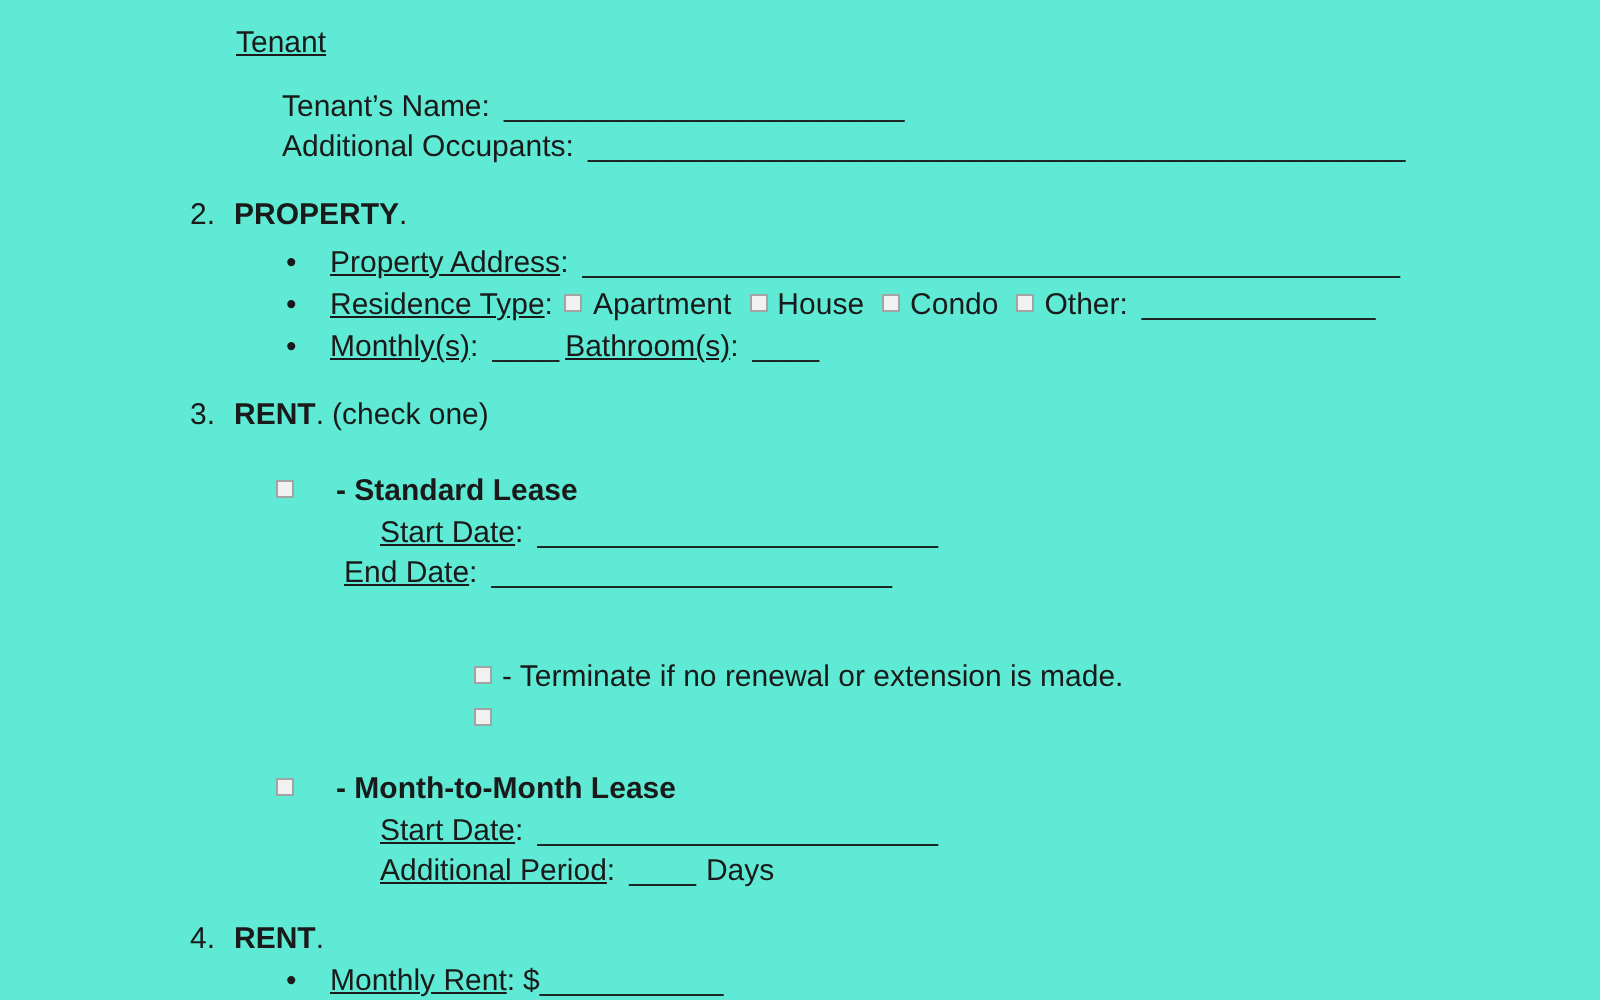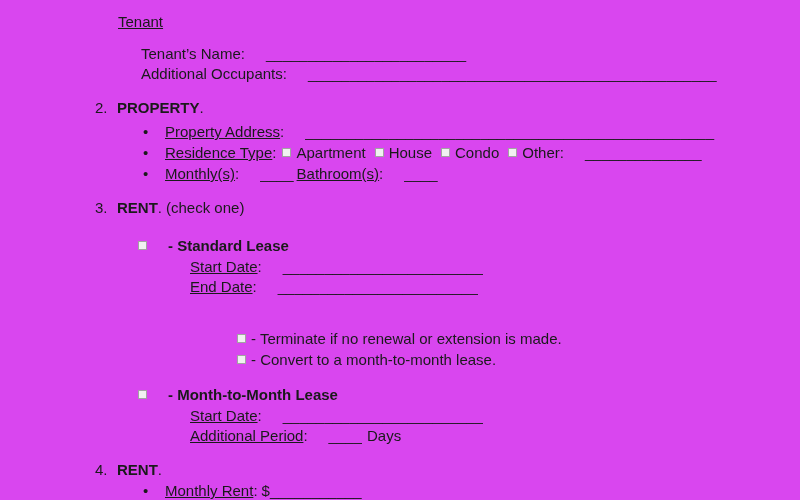--- a/index.html
+++ b/index.html
@@ -1,21 +1,21 @@
 <!DOCTYPE html>
 <html><head>
 <meta charset="utf-8">
 <style>
   html, body { margin: 0; padding: 0; }
   body { background: #ffffff; }
   .page {
     position: relative;
     width: 800px;
     height: 500px;
-    background: #d946ef;
+    background: #5eead4;
     overflow: hidden;
     font-family: "Liberation Sans", "DejaVu Sans", sans-serif;
     font-size: 15px;
     color: #1a1a1a;
   }
   .line {
     position: absolute;
     white-space: nowrap;
     line-height: 19px;
   }
@@ -35,21 +35,21 @@
     height: 9px;
     box-sizing: border-box;
     border: 1px solid #a3a3a3;
     background: #f1f1f1;
     vertical-align: baseline;
     margin-bottom: 1px;
   }
   .cb.after-colon { margin-left: 6px; }
   .cb.opt { margin-left: 9px; }
   .cb + .cb-label { margin-left: 5px; }
-  .blank { margin-left: 21px; letter-spacing: 0; }
+  .blank { margin-left: 7px; letter-spacing: 0; }
   .blank.tight { margin-left: 0; }
   .currency { margin-left: 4px; }
   .unit { margin-left: 5px; }
   .note { margin-left: 4px; }
   .second-label { margin-left: 3px; text-align: right; }
   .cb-title { margin-left: 21px; font-weight: bold; }
 </style>
 </head>
 <body>
 
@@ -88,31 +88,31 @@
   </div>
 
   <div class="line" style="left:138px; top:236px">
     <span class="cb"></span><span class="cb-title">- Standard Lease</span>
   </div>
 
   <div class="line" style="left:190px; top:257px">
     <span class="ul">Start Date</span><span>:</span><span class="blank">________________________</span>
   </div>
 
-  <div class="line" style="left:190px; top:277px">
+  <div class="line" style="left:172px; top:277px">
     <span class="ul">End Date</span><span>:</span><span class="blank">________________________</span>
   </div>
 
 
   <div class="line" style="left:237px; top:329px">
     <span class="cb"></span><span class="cb-label">- Terminate if no renewal or extension is made.</span>
   </div>
 
   <div class="line" style="left:237px; top:350px">
-    <span class="cb"></span><span class="cb-label">- Convert to a month-to-month lease.</span>
+    <span class="cb"></span>
   </div>
 
   <div class="line" style="left:138px; top:385px">
     <span class="cb"></span><span class="cb-title">- Month-to-Month Lease</span>
   </div>
 
   <div class="line" style="left:190px; top:406px">
     <span class="ul">Start Date</span><span>:</span><span class="blank">________________________</span>
   </div>
 

